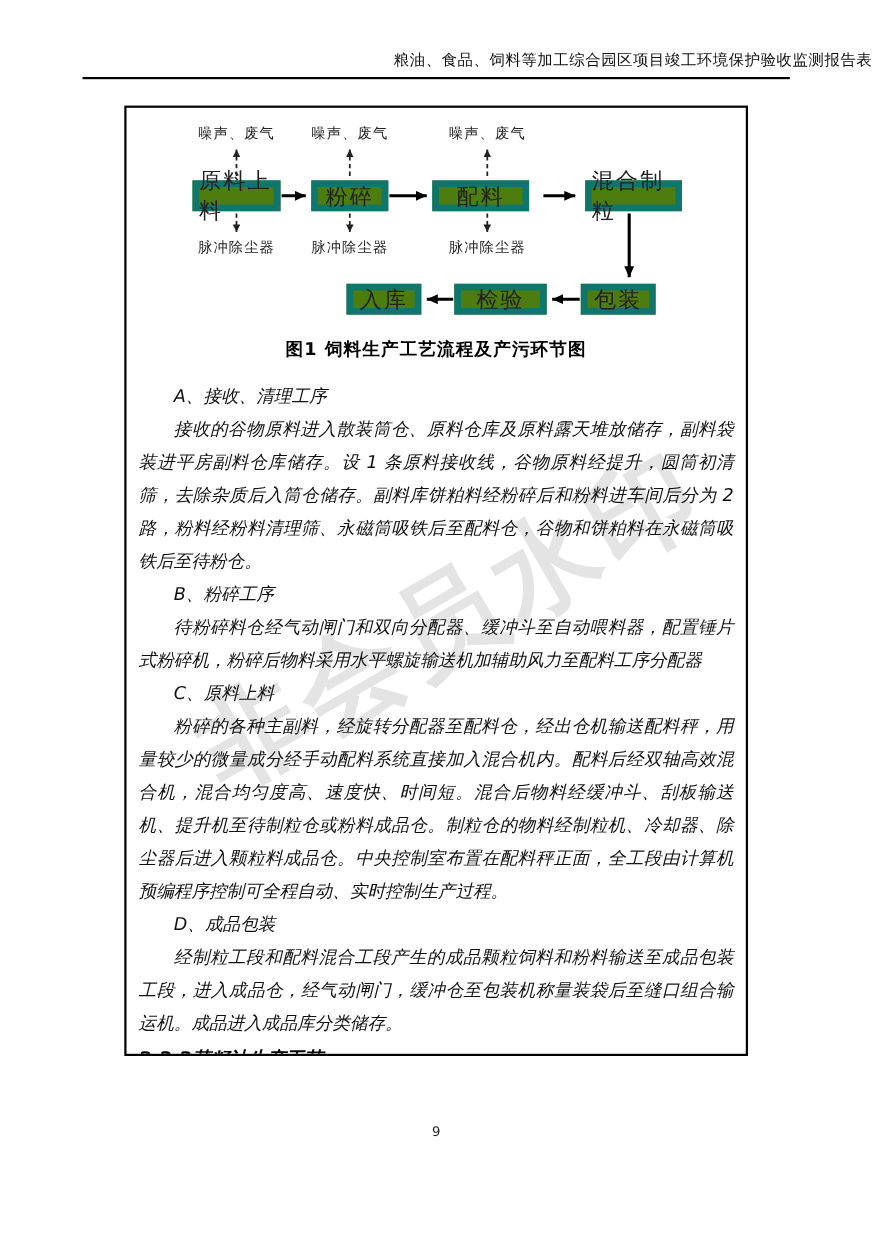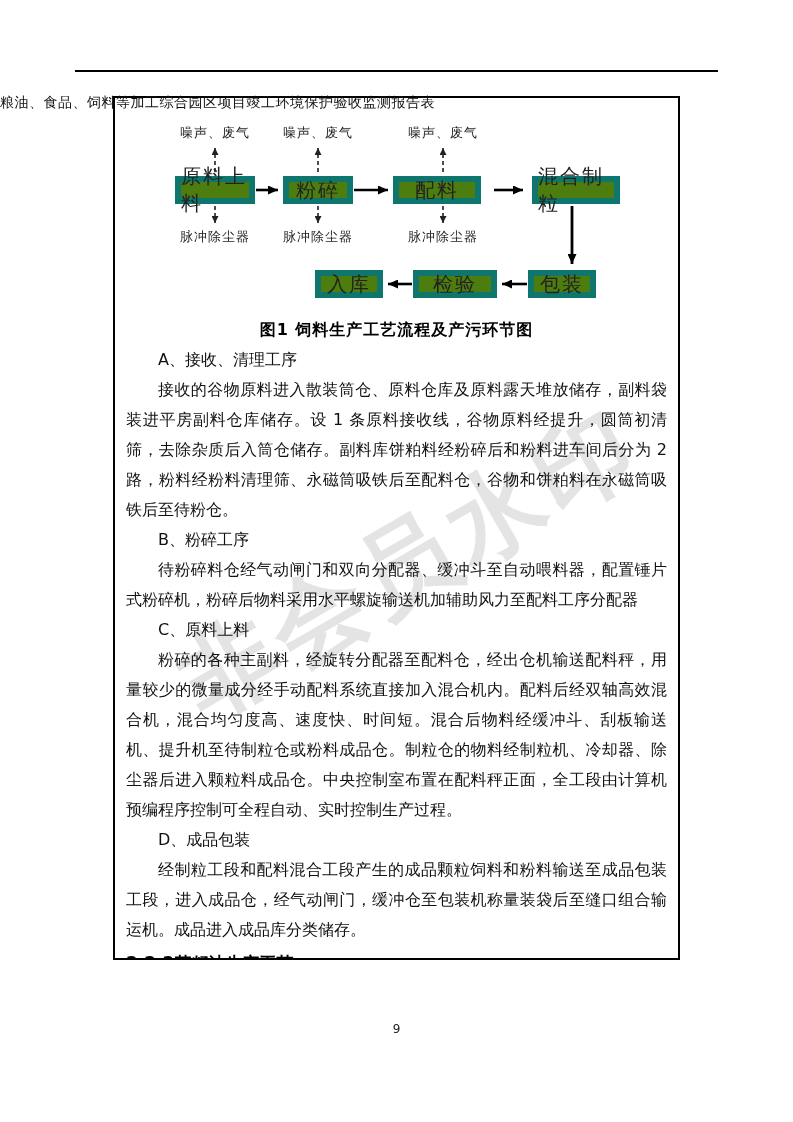--- a/index.html
+++ b/index.html
@@ -26,46 +26,45 @@
     letter-spacing: 6px;
     color: #e4e4e4;
     transform: rotate(-30deg);
     transform-origin: center center;
     white-space: nowrap;
     z-index: 0;
     user-select: none;
   }
   .header-title {
     position: absolute;
-    left: 0; right: 12px;
+    left: 0; right: 0;
     top: 46px;
-    text-align: left;
+    text-align: right;
     font-size: 14px;
     letter-spacing: 0.5px;
     color: #111;
     z-index: 2;
-    margin-top: 48px;
   }
   .header-rule {
     position: absolute;
     left: 75px;
     top: 70px;
     width: 643px;
     border-top: 2px solid #000;
     z-index: 2;
   }
   .content-box {
     position: absolute;
     left: 113px;
     top: 96px;
     width: 567px;
     height: 864px;
     border: 2px solid #000;
     z-index: 1;
-    padding: 12px 11px;
+    padding: 0 11px;
     overflow: hidden;
   }
   
   .flowchart {
     position: relative;
     height: 200px;
     margin: 0 -11px;  
     z-index: 1;
   }
   .fc-arrows { position: absolute; left: 0; top: 0; }
@@ -96,23 +95,24 @@
     font-weight: bold;
     font-size: 16px;
     margin-top: 10px;
     letter-spacing: 1px;
     color: #000;
     position: relative;
     z-index: 1;
   }
   
   .text-area {
-    margin-top: 4px;
-    position: relative;
-    z-index: 1;
+    margin-top: 16px;
+    position: relative;
+    z-index: 1;
+    font-style: italic;
   }
   .sec-heading, .sec-body {
     font-size: 16px;
     line-height: 30px;
     text-indent: 2em;
     text-align: justify;
     color: #111;
   }
   .subsection-title {
     margin-top: 4px;

